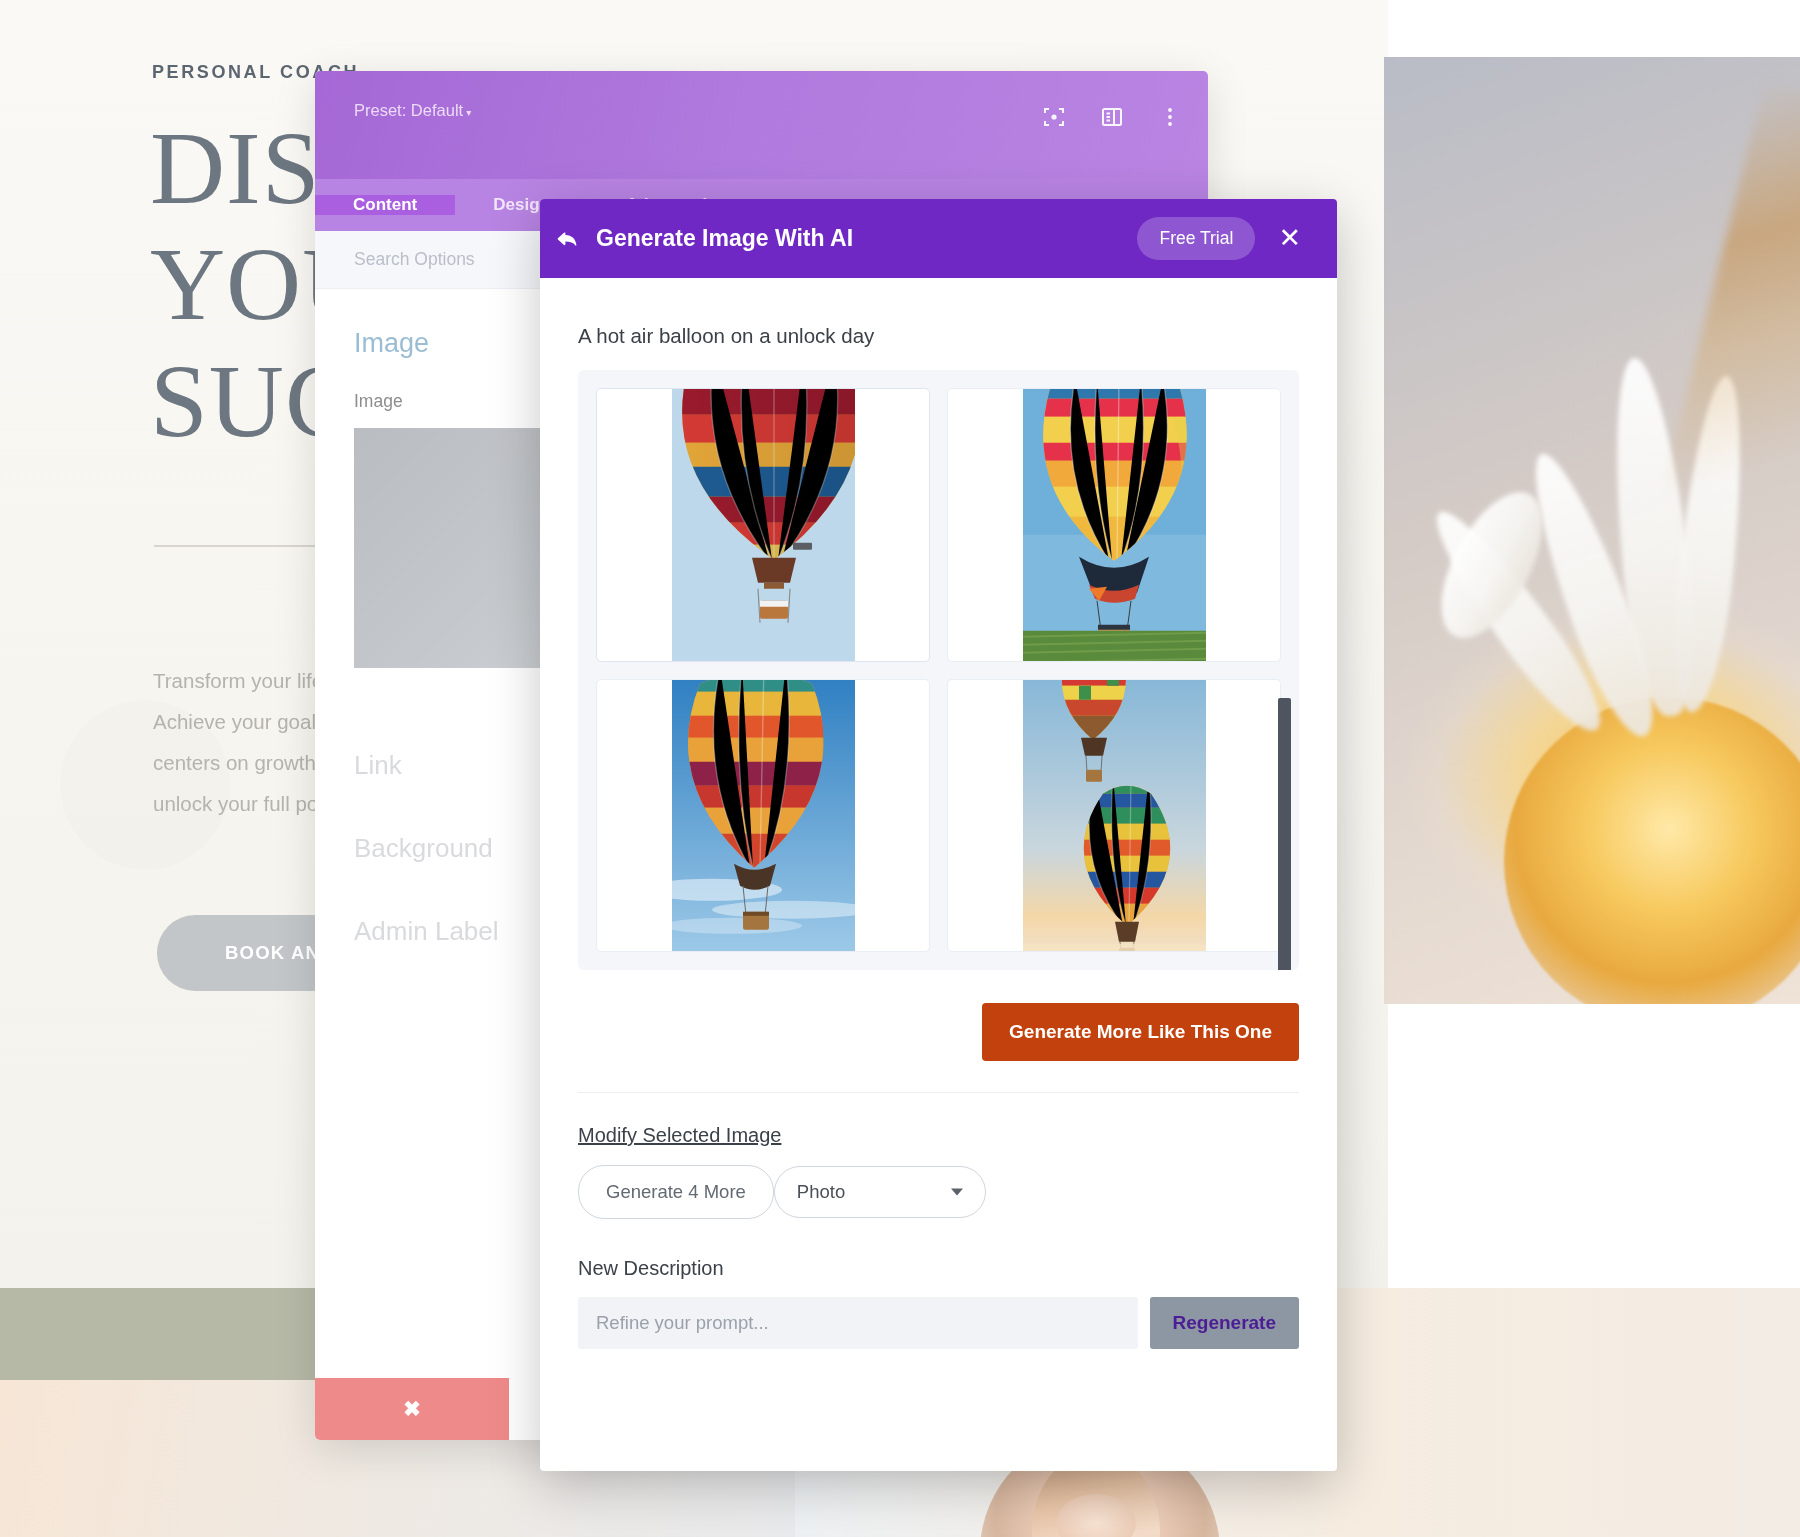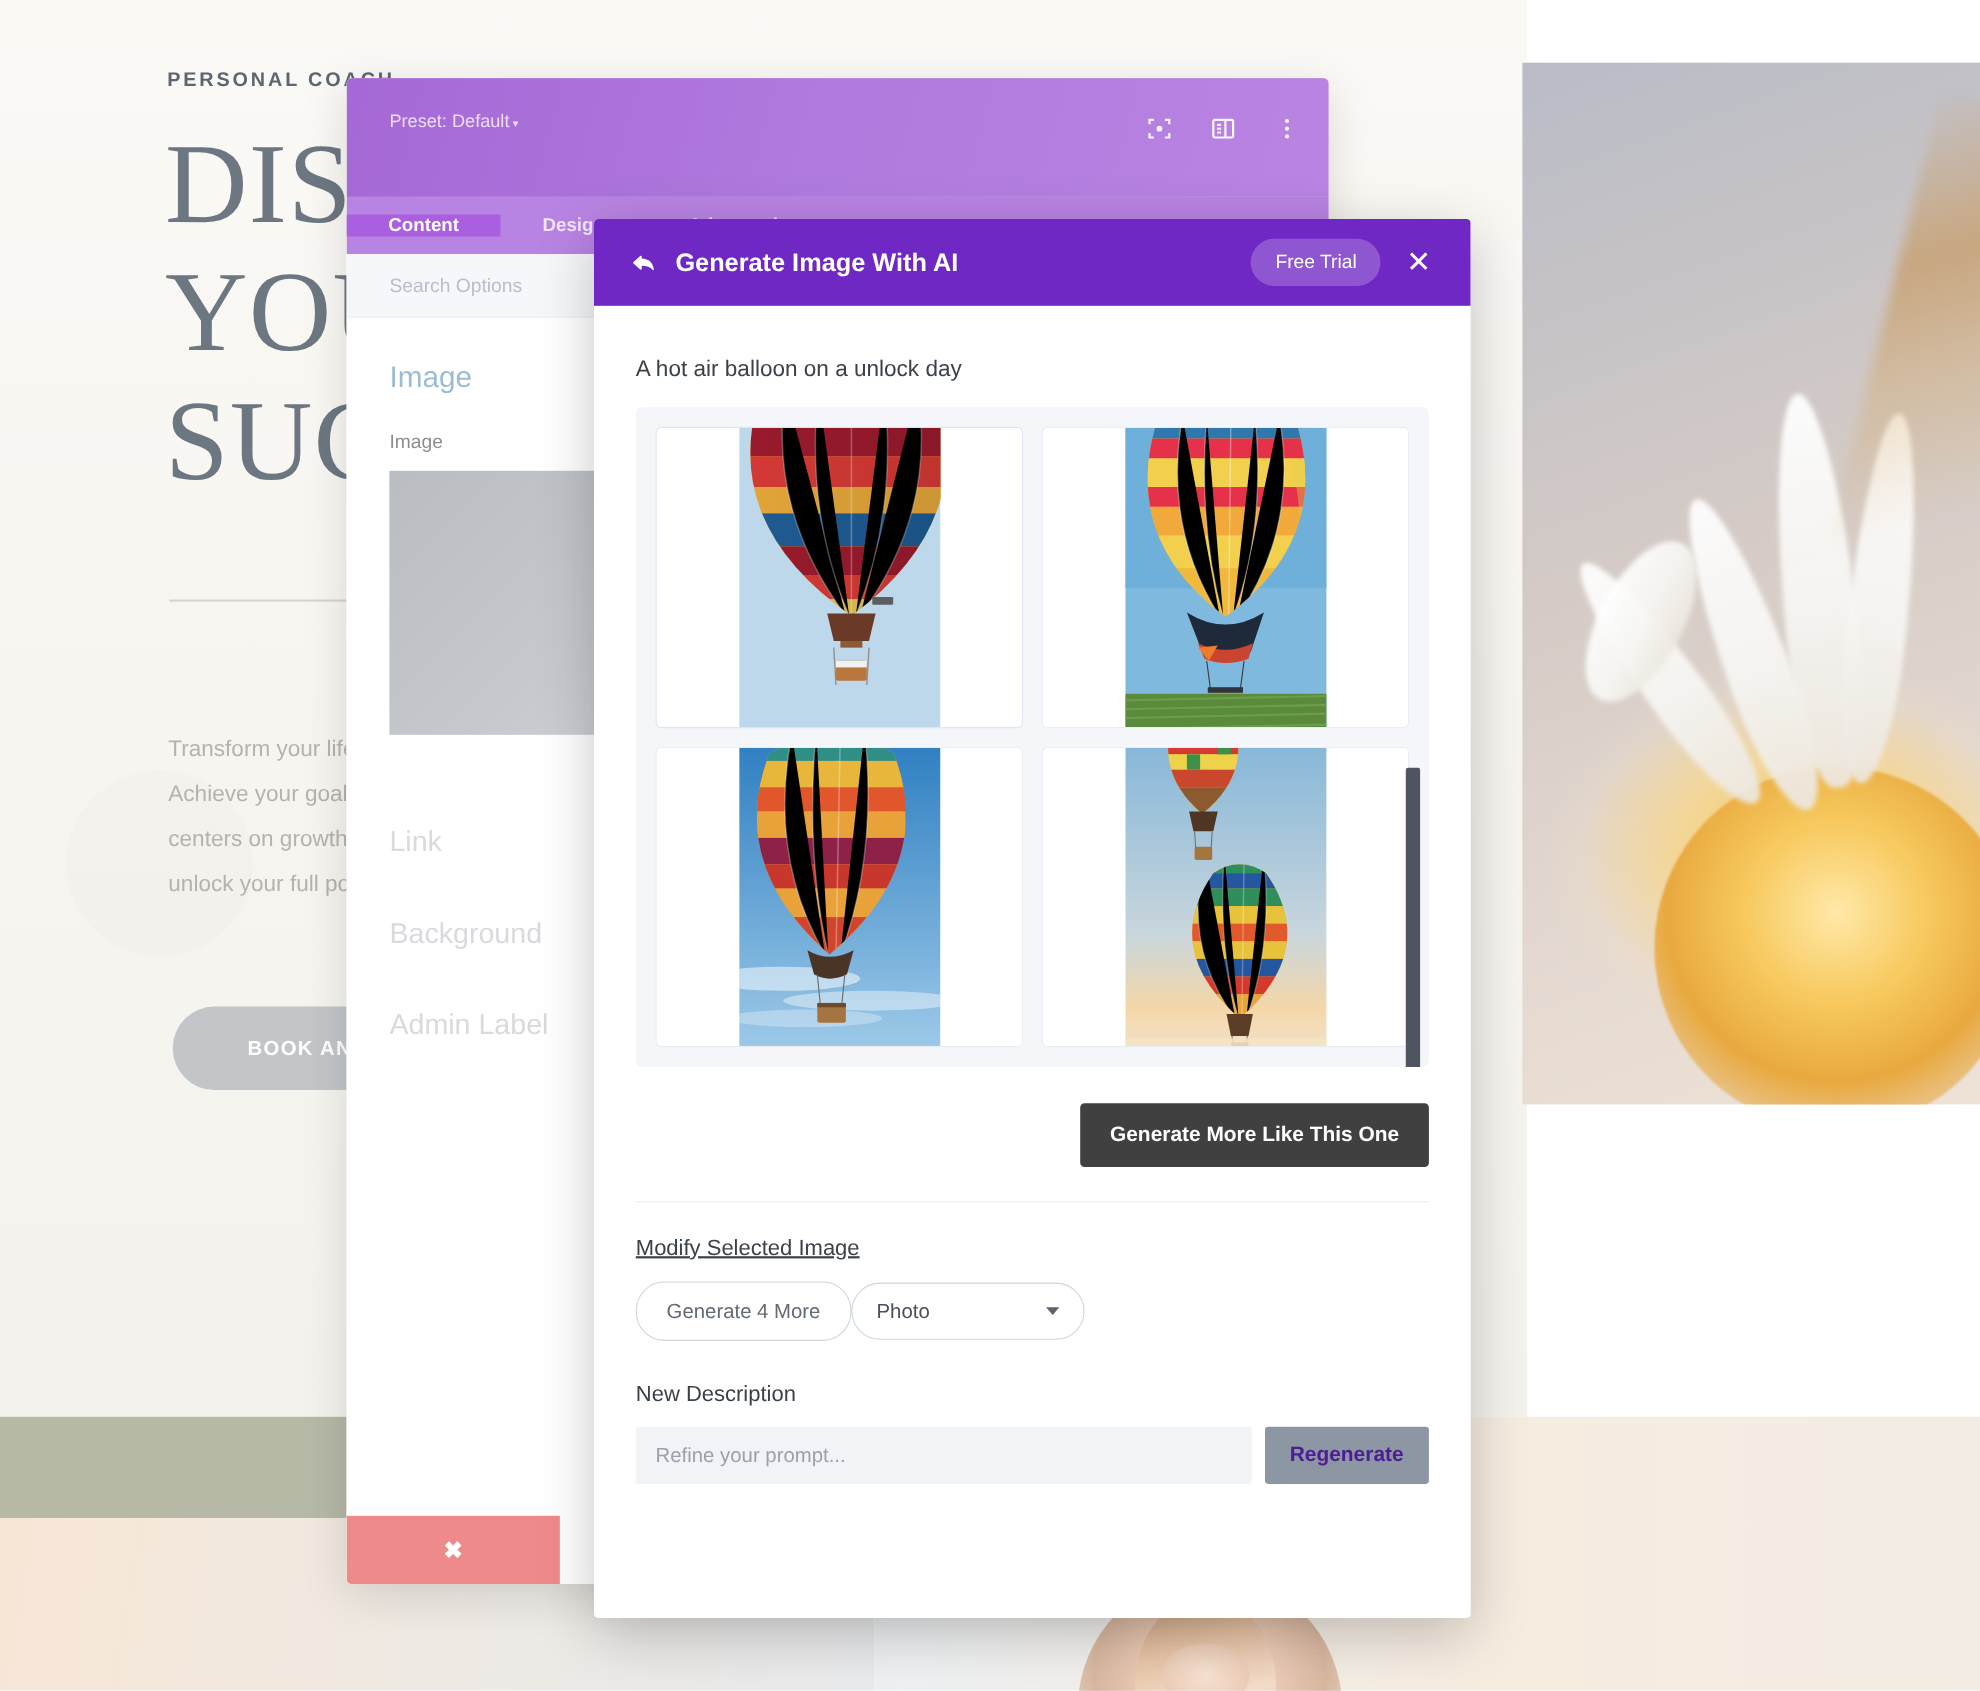--- a/index.html
+++ b/index.html
@@ -173,21 +173,21 @@
 
   
   #ai-dialog {
     position:absolute; left:540px; top:199px; width:797px; height:1272px;
     background:#ffffff; border-radius:4px;
     box-shadow: 0 14px 52px rgba(0,0,0,0.22);
     overflow:hidden; display:flex; flex-direction:column;
   }
   .ai-header {
     height:79px; background:#6f28c4; display:flex; align-items:center;
-    padding:0 30px 0 32px; flex:0 0 auto;
+    padding:0 30px 0 14px; flex:0 0 auto;
   }
   .ai-back { width:26px; height:26px; cursor:pointer; margin-right:16px; }
   .ai-title { color:#ffffff; font-size:23px; font-weight:700; flex:1; }
   .ai-trial {
     background:rgba(255,255,255,0.22); color:#fff; font-size:17.5px;
     padding:11px 22px; border-radius:22px; cursor:pointer; margin-right:17px;
   }
   .ai-close { color:#fff; font-size:27px; line-height:1; cursor:pointer; padding:4px 6px; }
 
   .ai-body { flex:1; padding:0 38px; overflow:hidden; }
@@ -219,21 +219,21 @@
   .ai-scrollbar-thumb {
     position:absolute; right:4px; top:310px; width:13px; height:287px;
     background:#4e5560; border-radius:2px; cursor:pointer;
   }
 
   .ai-actions {
     display:flex; justify-content:flex-end; gap:17px;
     padding:33px 0 31px 0; border-bottom:1px solid #eceef2;
   }
   .btn-primary {
-    background:#404040; color:#ffffff; border:none; border-radius:4px;
+    background:#c2410c; color:#ffffff; border:none; border-radius:4px;
     font-size:19px; font-weight:700; padding:18px 27px; cursor:pointer;
     font-family:"Liberation Sans", sans-serif;
   }
 
   .ai-sub-title { font-size:20px; color:#3b4148; padding:31px 0 0 0;text-decoration:underline; }
 
   .ai-modify-row {
     display:flex; justify-content:flex-start; align-items:center; 
     padding:18px 0 0 0;
   }

